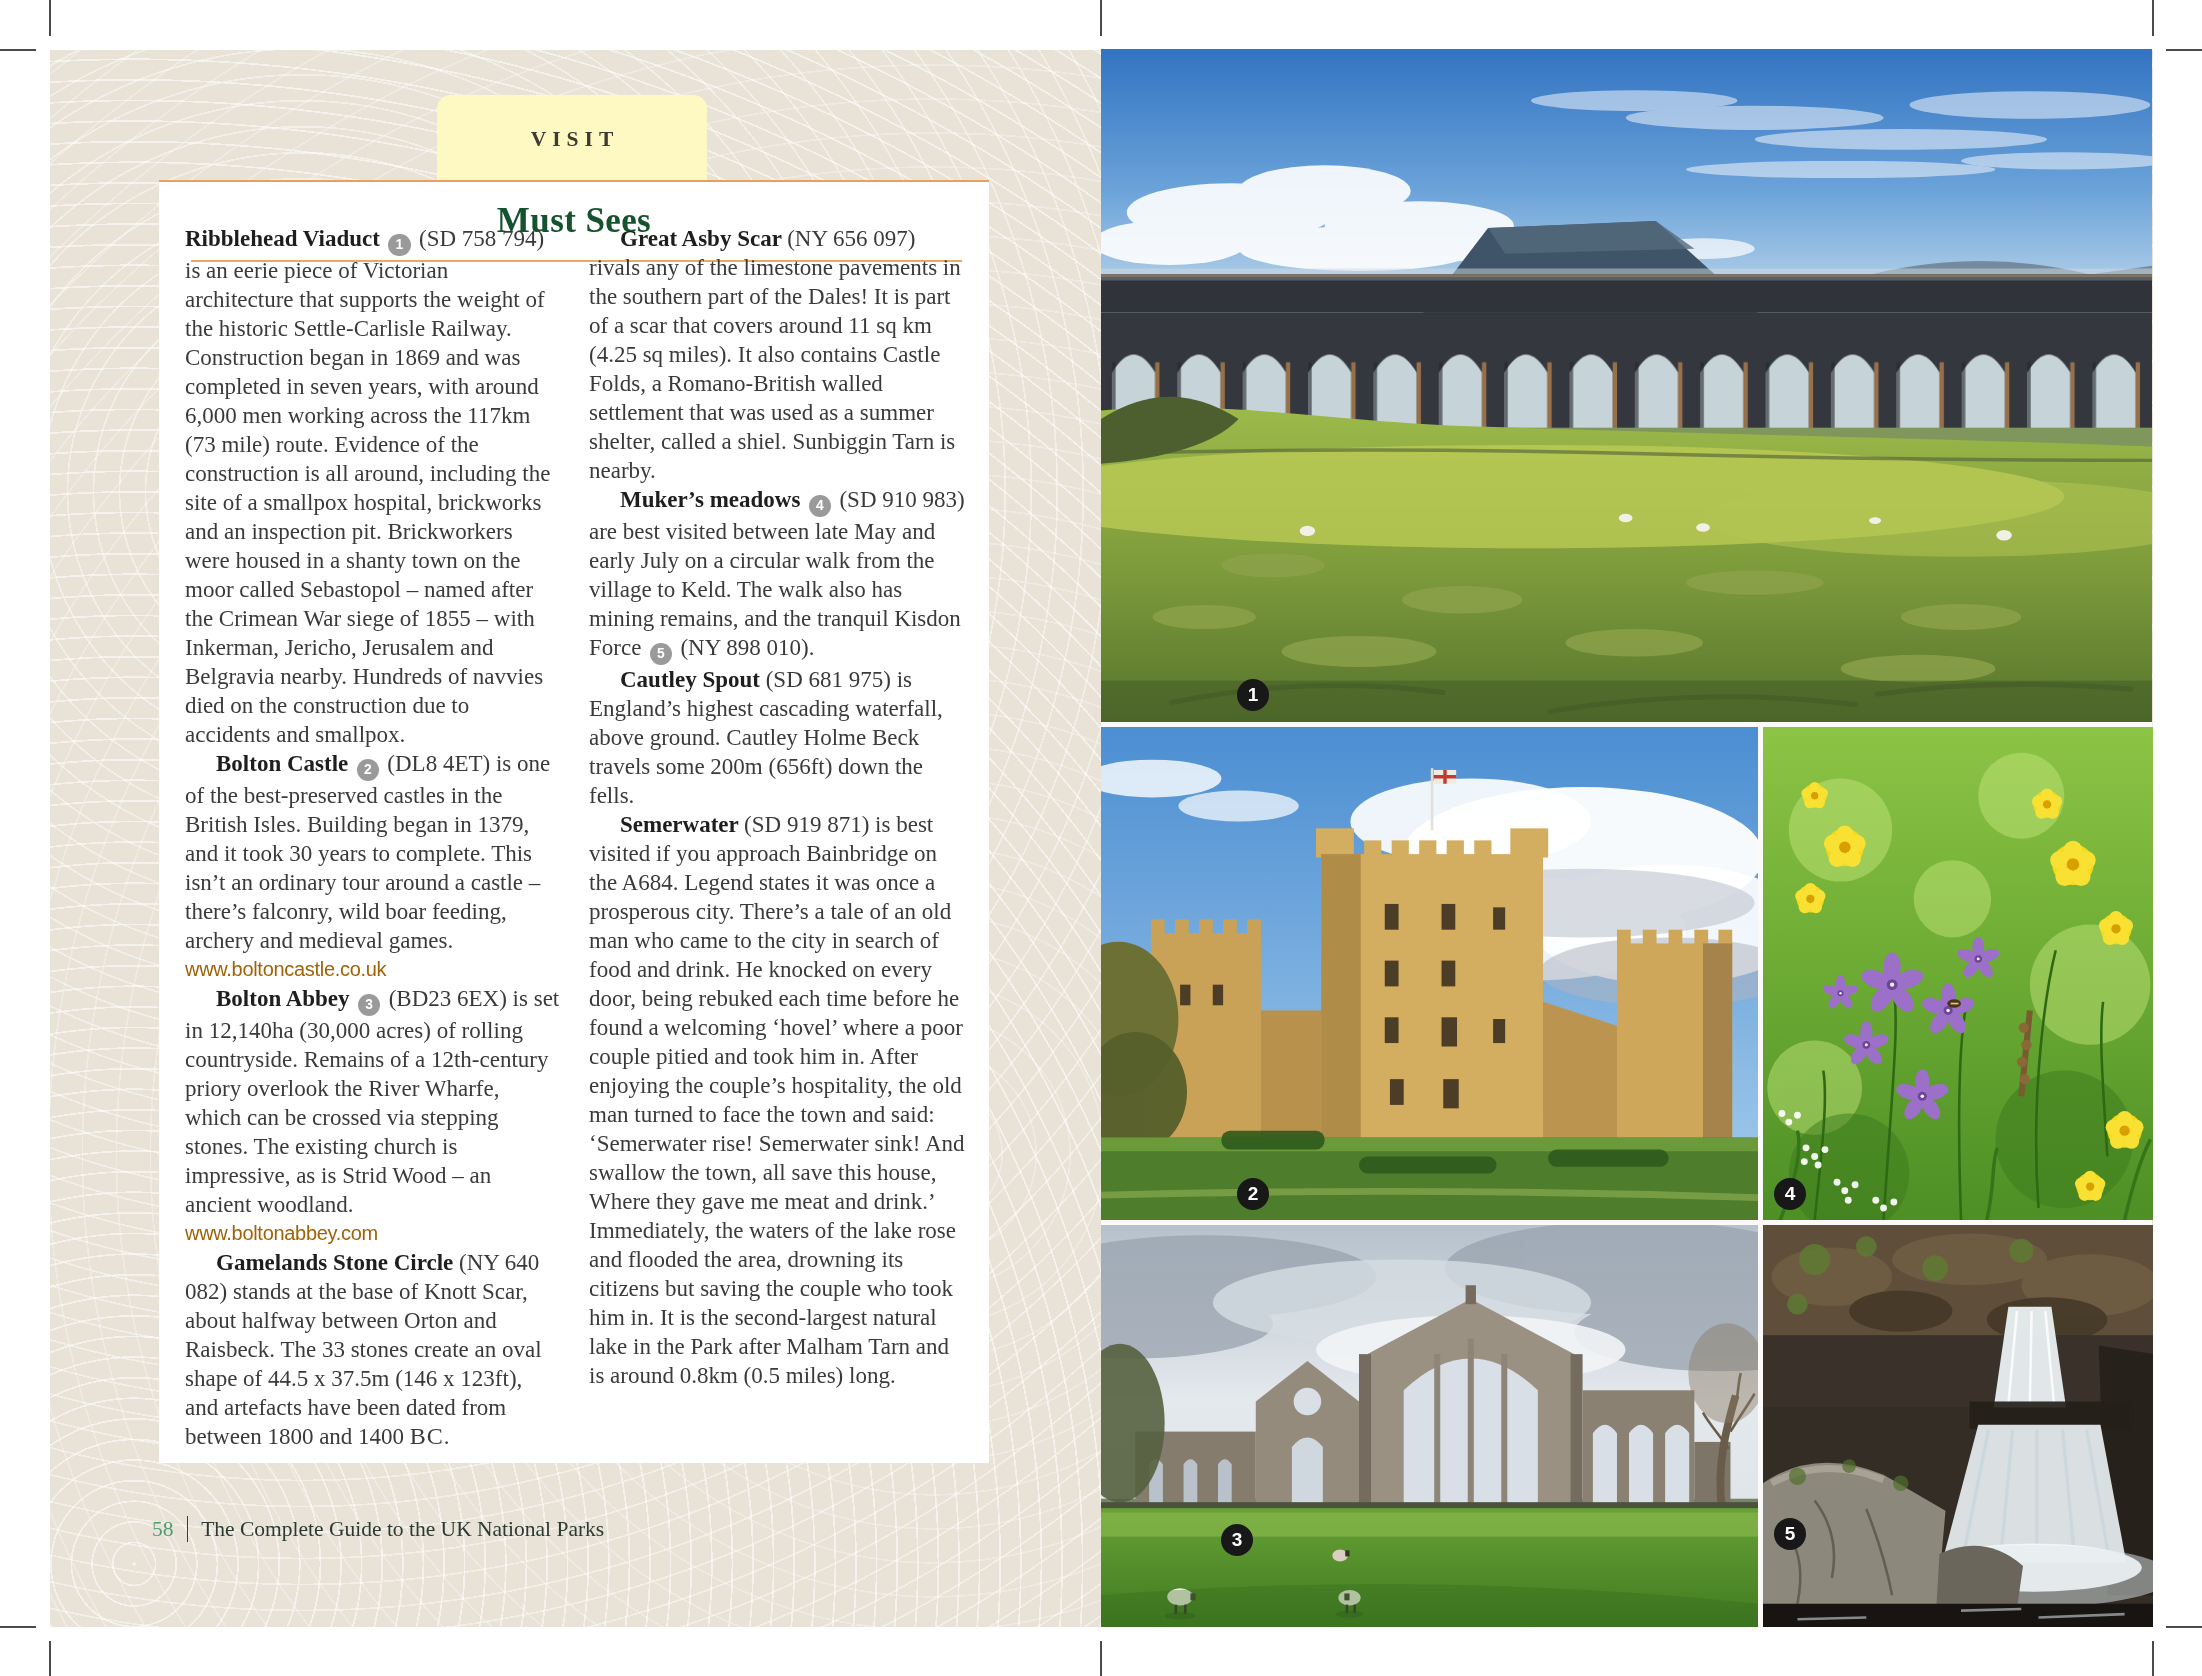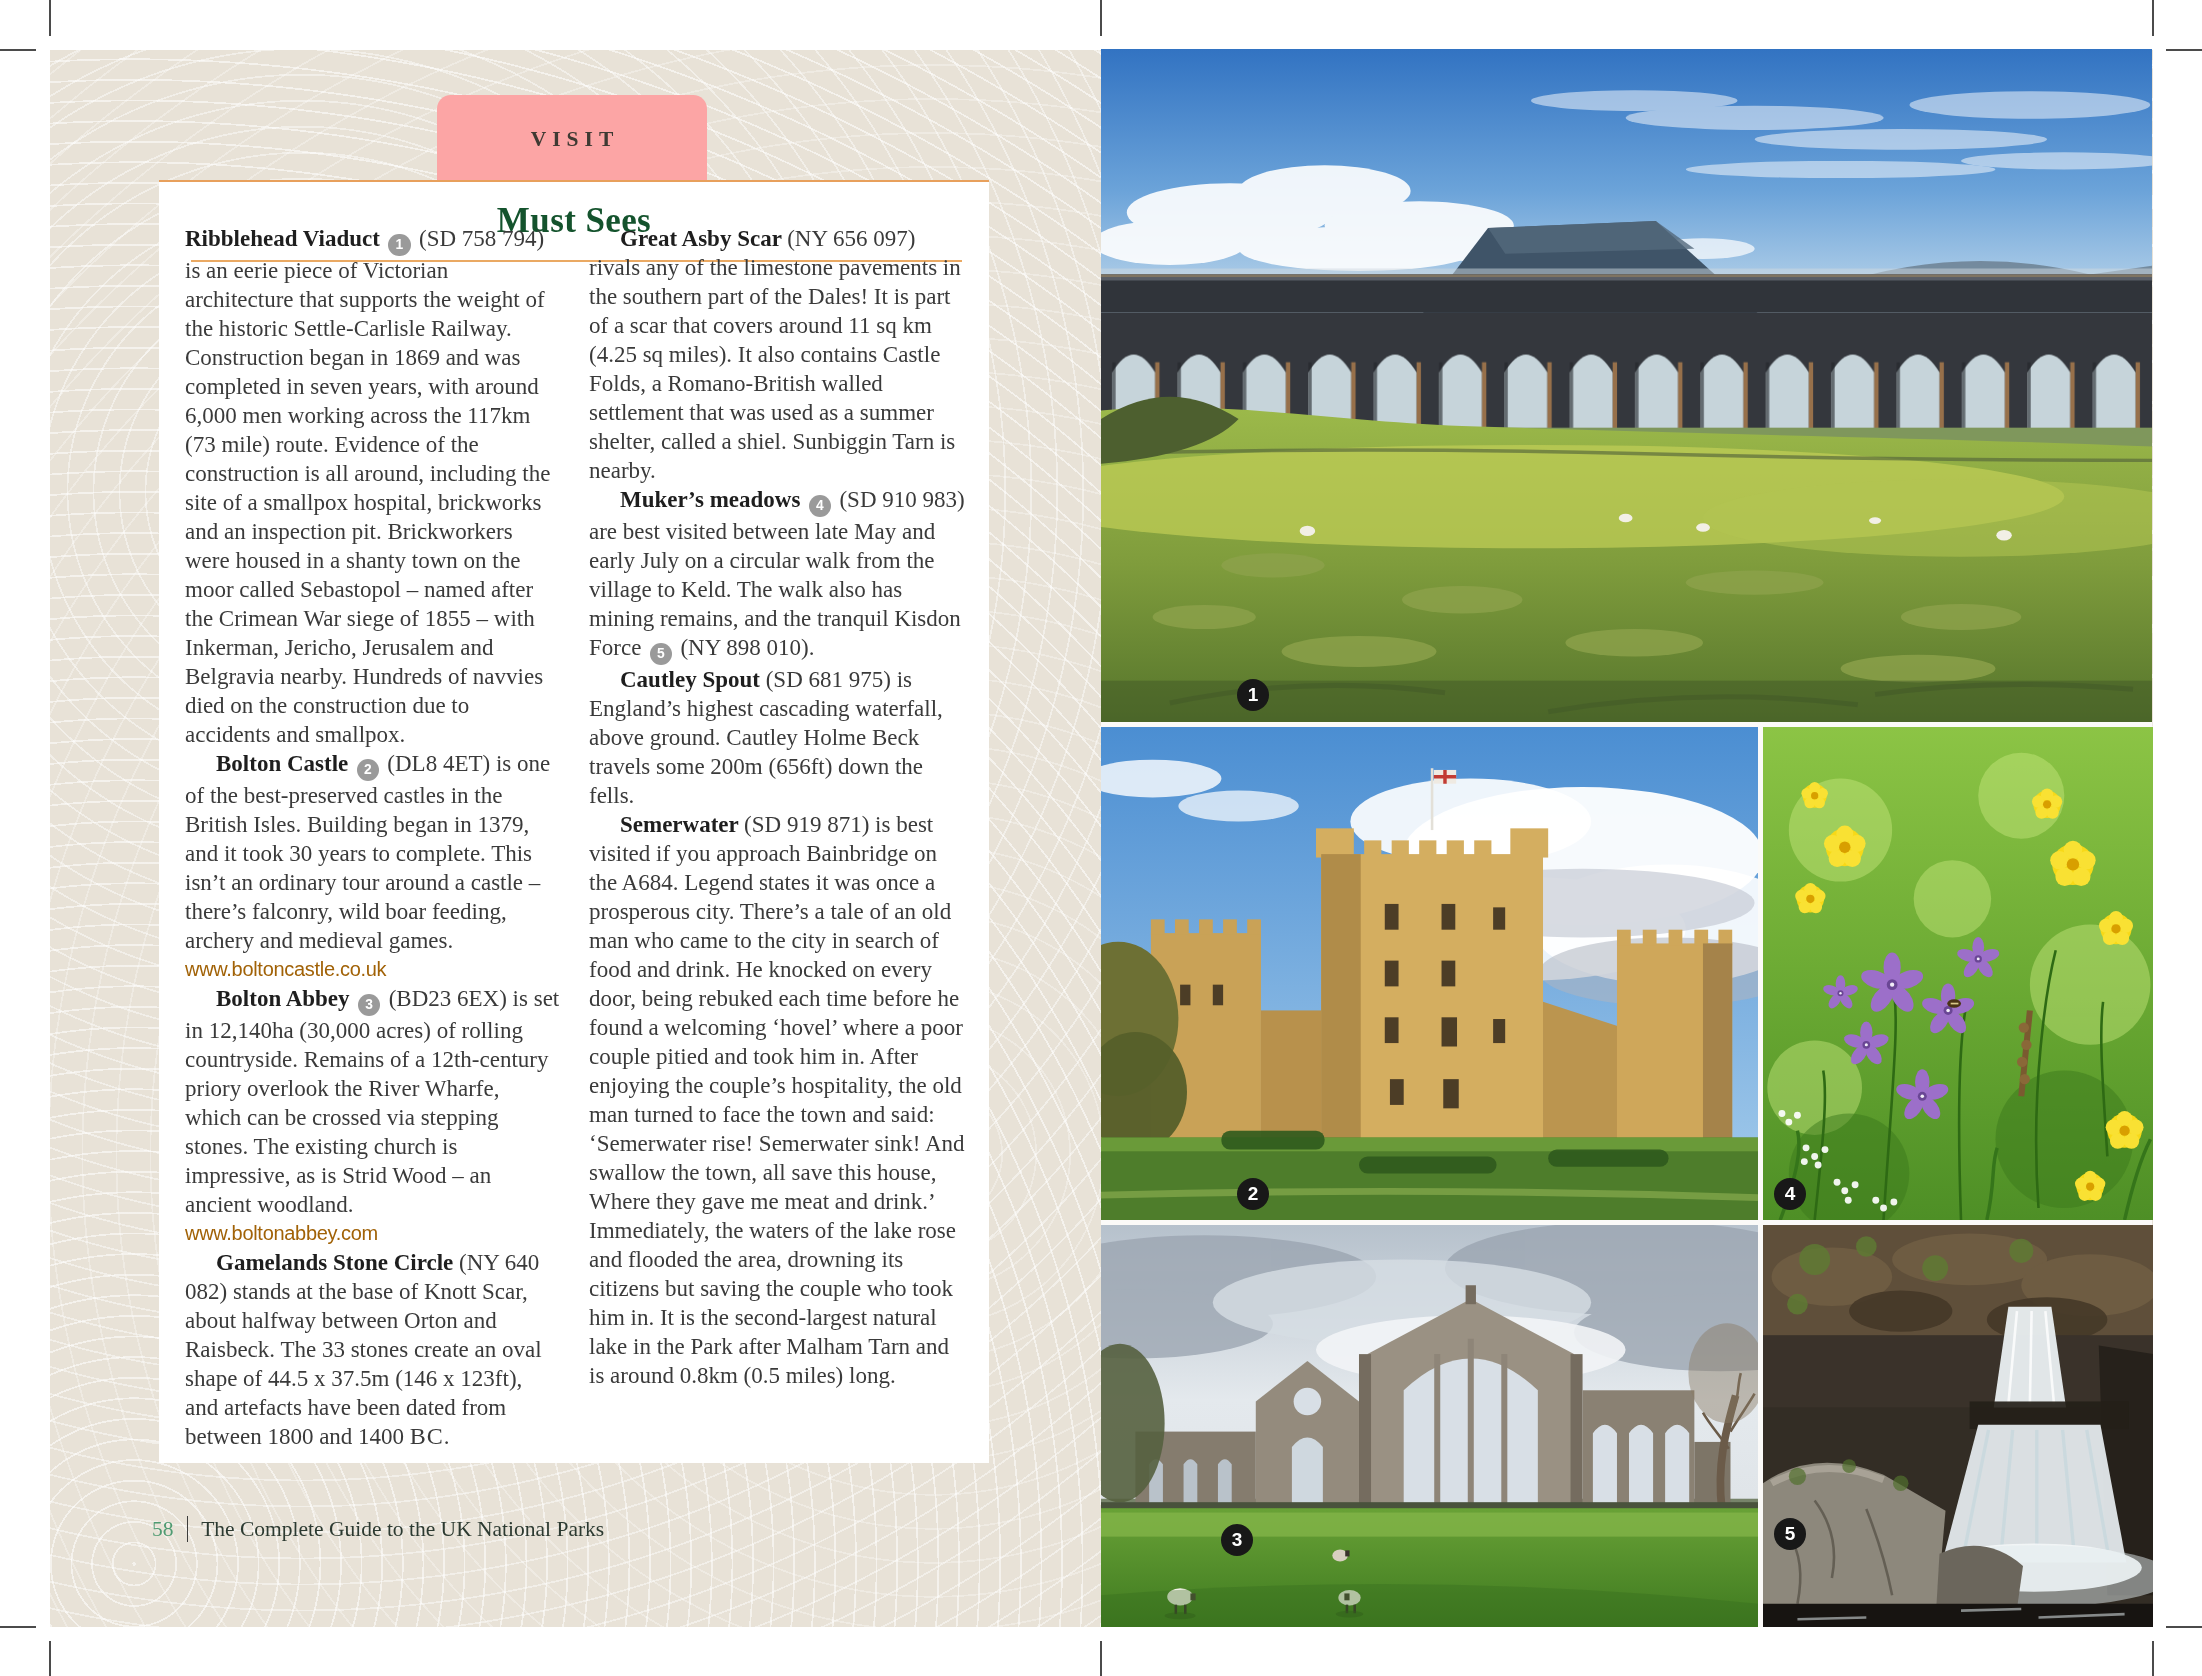--- a/index.html
+++ b/index.html
@@ -11,21 +11,21 @@
           repeating-radial-gradient(circle at 12% 28%, rgba(255,255,255,.45) 0 1.7px, rgba(255,255,255,0) 1.7px 26px),
           repeating-radial-gradient(circle at 4% 96%, rgba(255,255,255,.55) 0 1.7px, rgba(255,255,255,0) 1.7px 20.6px),
           repeating-radial-gradient(circle at 42% 70%, rgba(255,255,255,.30) 0 1.7px, rgba(255,255,255,0) 1.7px 34px),
           #e8e2d7;}
   
   .mark{position:absolute;background:#4b4b4b;}
   .mv{width:1.7px;height:36px;}
   .mh{height:1.7px;width:36px;}
   
   .tab{position:absolute;left:437px;top:95px;width:270px;height:88px;
-       background:#fca5a5;border-radius:13.8px 13.8px 0 0;
+       background:#fef9c3;border-radius:13.8px 13.8px 0 0;
        display:flex;align-items:center;justify-content:center;}
   .tab span{font-weight:bold;font-size:21.5px;letter-spacing:6px;color:#3f3a33;padding-left:6px;}
   .card-topline{position:absolute;left:159px;top:180px;width:830px;height:2.6px;background:#e8a05c;}
   .card{position:absolute;left:159px;top:182px;width:830px;height:1281px;background:#ffffff;}
   .headline{position:absolute;left:159px;top:201px;width:830px;text-align:center;
             font-size:35px;font-weight:bold;color:#14532d;letter-spacing:0.4px;}
   .head-rule{position:absolute;left:191px;top:260px;width:771px;height:1.7px;background:#eaa963;}
   
   .col{position:absolute;top:213px;font-size:23px;line-height:29px;color:#3a3a3a;text-align:left;margin-top:11px;}
   #col0{left:185px;width:375px;}

